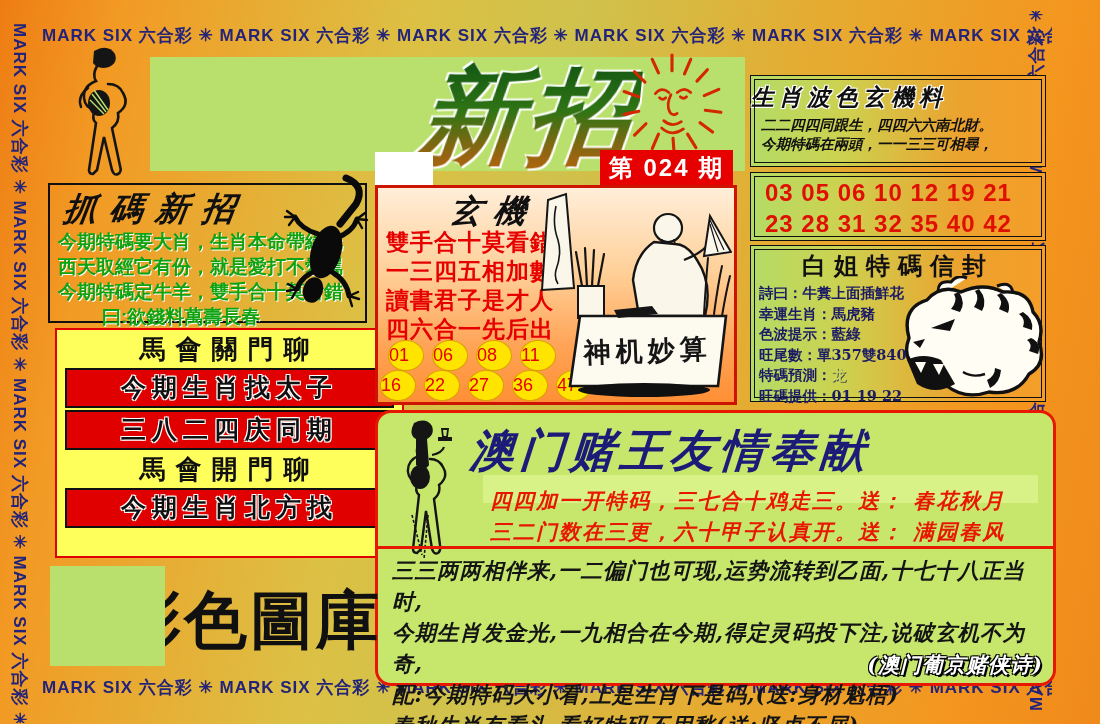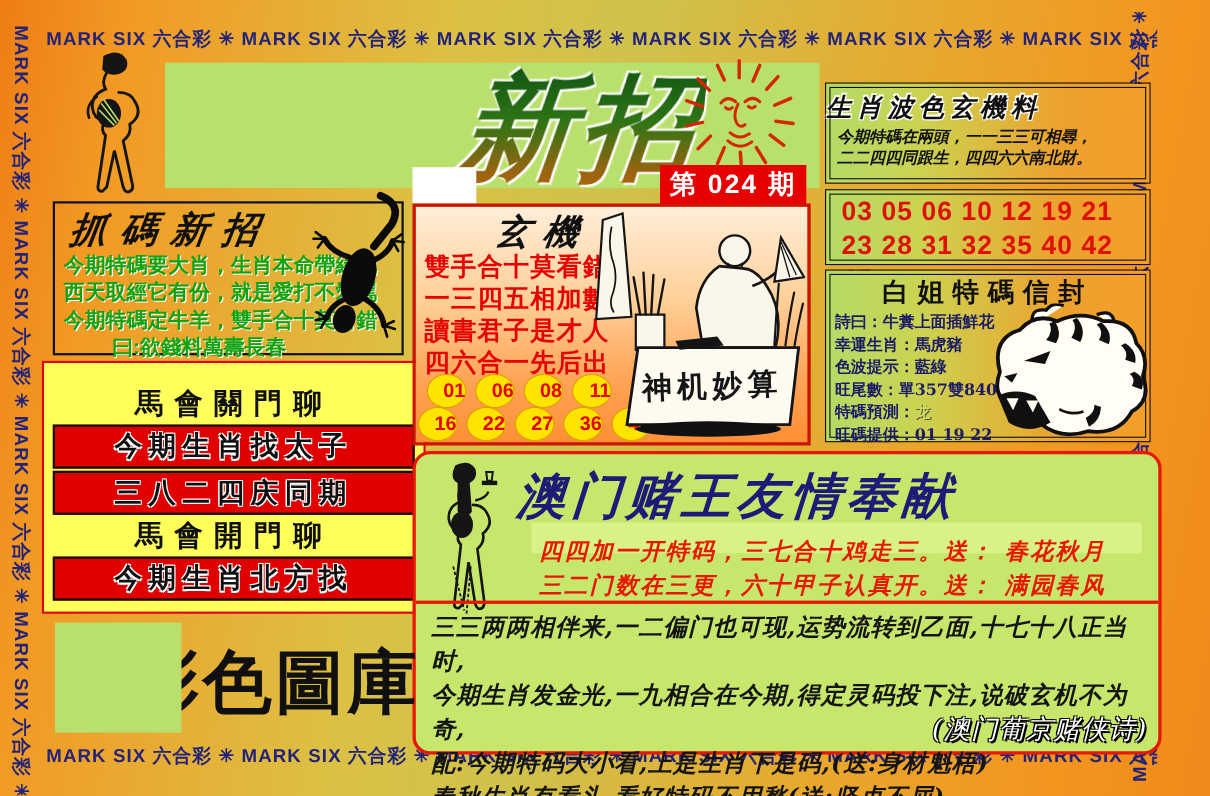--- a/index.html
+++ b/index.html
@@ -26,38 +26,38 @@
     font-size:24px;font-weight:bold;text-align:center;line-height:36px;letter-spacing:2px;}
   
   .zhua-box{left:48px;top:183px;width:315px;height:136px;border:2px solid #101010;}
   .zhua-title{left:14px;top:2px;font-size:33px;font-weight:900;color:#101010;letter-spacing:13px;
     font-family:"DejaVu Serif",serif;font-style:italic;transform:skewX(-8deg);}
   .zhua-lines{left:8px;top:44px;width:300px;font-size:19px;font-weight:bold;color:#0fa312;line-height:25px;
     text-shadow:1px 1px 0 #fff;}
   .zhua-lines .indent{padding-left:44px;}
   .gecko{left:282px;top:172px;width:92px;height:162px;}
   
-  .mahui-box{left:38px;top:328px;width:349px;height:230px;background:#ffff5c;border:2px solid #e00000;
-    padding:20px 8px;box-sizing:border-box;}
+  .mahui-box{left:55px;top:328px;width:349px;height:230px;background:#ffff5c;border:2px solid #e00000;
+    padding:2px 8px;box-sizing:border-box;}
   .mahui-header{font-size:26px;font-weight:900;color:#101010;text-align:center;letter-spacing:10px;
     line-height:34px;font-family:"DejaVu Serif",serif;}
   .mahui-row{background:#e00000;border:2px solid #101010;color:#101010;font-size:25px;font-weight:900;
     text-align:center;line-height:36px;letter-spacing:6px;margin:2px 0;font-family:"DejaVu Serif",serif;
     text-shadow:-1px -1px 0 #fff,1px -1px 0 #fff,-1px 1px 0 #fff,1px 1px 0 #fff;}
   
   .xuanji-box{left:375px;top:185px;width:356px;height:214px;border:3px solid #cc1400;
     background:linear-gradient(180deg,#ffeed9 0%,#ffcf97 40%,#ffa254 75%,#ff8f35 100%);}
   .xuanji-title{left:72px;top:2px;font-size:32px;font-weight:900;color:#101010;letter-spacing:12px;
     font-family:"DejaVu Serif",serif;font-style:italic;transform:skewX(-8deg);}
   .xuanji-lines{left:8px;top:40px;font-size:23px;font-weight:900;color:#e60000;line-height:29px;letter-spacing:1px;}
   .ball-row{left:10px;height:30px;white-space:nowrap;}
   .ball-row-0{top:152px;}
   .ball-row-1{left:2px;top:182px;}
   .num-circle{display:inline-block;width:34px;height:29px;border-radius:50%;background:#ffe400;
-    color:#e60000;font-size:18px;font-weight:bold;text-align:right;line-height:29px;margin-right:8px;
+    color:#e60000;font-size:18px;font-weight:normal;text-align:left;line-height:29px;margin-right:8px;
     border:1px solid #d8a000;}
   .fortune{left:140px;top:2px;width:214px;height:208px;}
   
   .rbox{border:1px solid #101010;outline:1px solid #101010;outline-offset:-5px;
     background:linear-gradient(90deg,#b4db66 0%,#ccd250 30%,#eca22e 72%,#f49e28 100%);box-sizing:border-box;}
   .shengxiao-box{left:750px;top:75px;width:296px;height:92px;}
   .shengxiao-title{width:100%;text-align:left;font-size:23px;font-weight:900;color:#101010;
     letter-spacing:5px;margin-top:6px;font-family:"DejaVu Serif",serif;font-style:italic;
     text-shadow:-1px -1px 0 #fff,1px -1px 0 #fff,-1px 1px 0 #fff,1px 1px 0 #fff;}
   .shengxiao-lines{padding:2px 10px 0 10px;font-size:14.5px;font-weight:bold;color:#101010;line-height:19px;
@@ -77,21 +77,21 @@
     background:#c6e76c;}
   .aomen-lightbar{left:105px;top:62px;width:555px;height:28px;background:#d8f288;}
   .waitress{left:8px;top:6px;width:78px;height:148px;}
   .aomen-title{left:92px;top:8px;width:575px;font-size:45px;font-weight:900;color:#1c1c78;
     letter-spacing:5px;font-family:"DejaVu Serif",serif;font-style:italic;transform:skewX(-4deg);white-space:nowrap;}
   .aomen-redlines{left:112px;top:72px;font-size:21px;font-weight:900;color:#e81800;line-height:31px;
     letter-spacing:2px;font-family:"DejaVu Serif",serif;font-style:italic;}
   .aomen-divider{left:0;top:133px;width:100%;height:3px;background:#e81800;}
   .poem{left:14px;top:142px;font-size:21.5px;font-weight:900;color:#141414;line-height:31px;
     letter-spacing:1px;font-family:"DejaVu Serif",serif;font-style:italic;}
-  .credit{right:10px;bottom:4px;font-size:24px;font-weight:400;color:#ffffff;letter-spacing:1px;
+  .credit{right:10px;bottom:4px;font-size:21px;font-weight:700;color:#ffffff;letter-spacing:1px;
     font-family:"DejaVu Serif",serif;font-style:italic;
     text-shadow:-1px -1px 0 #000,1px -1px 0 #000,-1px 1px 0 #000,1px 1px 0 #000,2px 2px 0 #000;}
   
   .gallery-label{left:118px;top:578px;font-size:63px;font-weight:900;color:#101010;letter-spacing:3px;}
   .gallery-overlay{left:50px;top:566px;width:115px;height:100px;background:#b9e06c;z-index:3;}
   .pinup{left:52px;top:46px;width:96px;height:142px;}
 </style>
 </head>
 <body>
 
@@ -218,22 +218,22 @@
       <path d="M62 126 L208 126 L200 196 L52 196 Z" fill="#fdfaf0" stroke="#151515" stroke-width="2.6"></path>
       <path d="M96 120 l38 -4 6 8 -40 4z" fill="#151515"></path>
       <ellipse cx="126" cy="200" rx="66" ry="7" fill="#101010"></ellipse>
       <text x="66" y="172" font-size="27" font-weight="bold" fill="#151515" letter-spacing="5" transform="rotate(-2 66 172)">神机妙算</text>
     </svg>
   </div>
 
   <div class="abs rbox shengxiao-box">
     <div class="shengxiao-title">生肖波色玄機料</div>
     <div class="shengxiao-lines">
+      <div>二二四四同跟生，四四六六南北財。</div>
       <div>今期特碼在兩頭，一一三三可相尋，</div>
-      <div>二二四四同跟生，四四六六南北財。</div>
     </div>
   </div>
 
   <div class="abs rbox numbers-box">
     <div class="numbers-row pad-top">03 05 06 10 12 19 21</div>
     <div class="numbers-row">23 28 31 32 35 40 42 45</div>
   </div>
 
   <div class="abs rbox baijie-box">
     <div class="baijie-title">白姐特碼信封</div>

